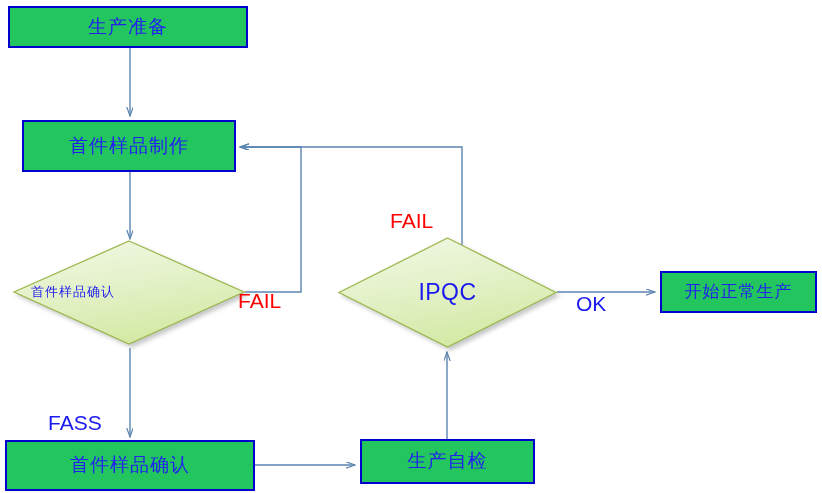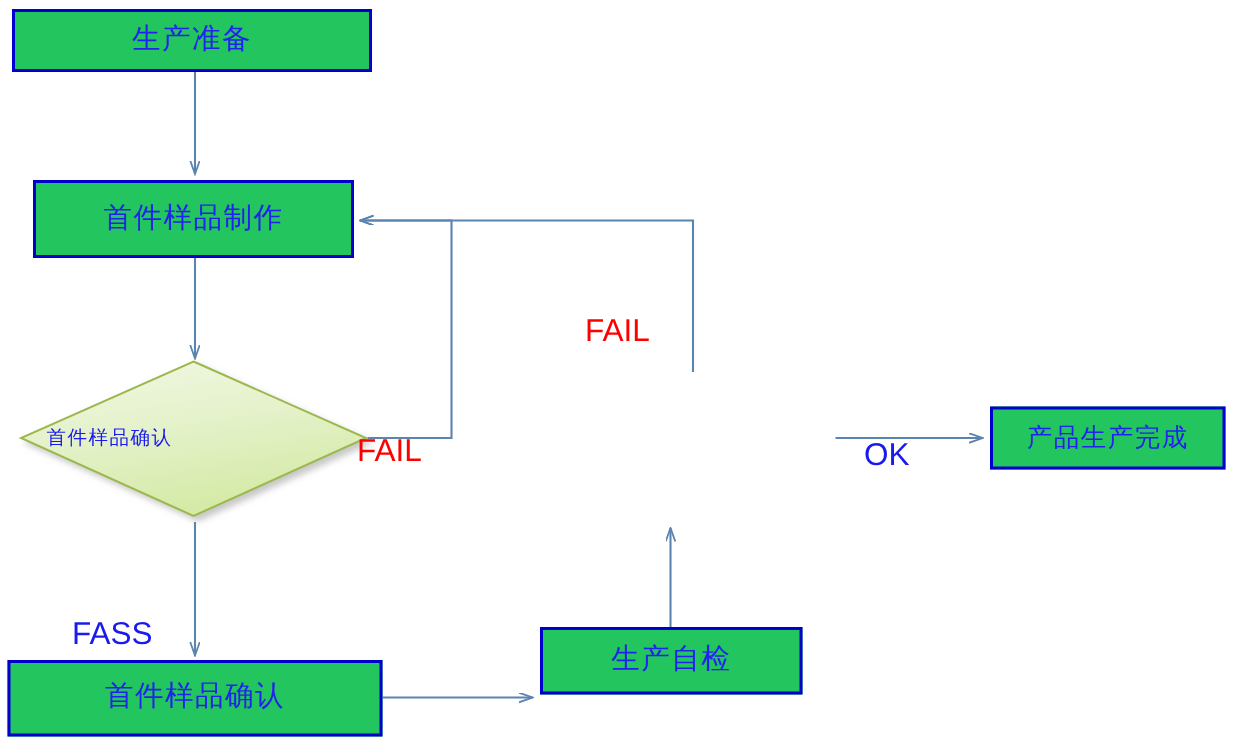--- a/index.html
+++ b/index.html
@@ -134,30 +134,38 @@
 
   <div class="diamond-wrap" style="left:13px; top:240px; width:232px; height:105px;">
     <svg width="232" height="105" viewBox="0 0 232 105">
       <polygon points="116,1 231,52 116,104 1,52" fill="url(#dgrad)" stroke="#9CB84E" stroke-width="1.3" filter="url(#dshadow)"></polygon>
     </svg>
     <div class="diamond-label cjk">
       <span>首件样品确认</span>
     </div>
   </div>
 
+  <div class="diamond-wrap" style="left:338px; top:237px; width:219px; height:111px;">
+    <svg width="219" height="111" viewBox="0 0 219 111">
+      <polygon points="109.5,1 218,55.5 109.5,110 1,55.5" fill="url(#dgrad)" stroke="#9CB84E" stroke-width="1.3" filter="url(#dshadow)"></polygon>
+    </svg>
+    <div class="diamond-label latin">
+      <span>IPQC</span>
+    </div>
+  </div>
 
   <div class="proc" style="left:660px; top:271px; width:157px; height:42px; font-size:17px;">
-    <span>产品生产完成</span>
+    <span>开始正常生产</span>
   </div>
 
   <div class="proc" style="left:5px; top:440px; width:250px; height:51px;">
     <span>首件样品确认</span>
   </div>
 
-  <div class="proc" style="left:360px; top:418px; width:175px; height:45px;">
+  <div class="proc" style="left:360px; top:439px; width:175px; height:45px;">
     <span>生产自检</span>
   </div>
 
   <div class="edge-label fail" style="left:238px; top:253px;">FAIL</div>
 
   <div class="edge-label fail" style="left:390px; top:173px;">FAIL</div>
 
   <div class="edge-label pass" style="left:48px; top:375px;">FASS</div>
 
   <div class="edge-label pass" style="left:576px; top:256px;">OK</div>

